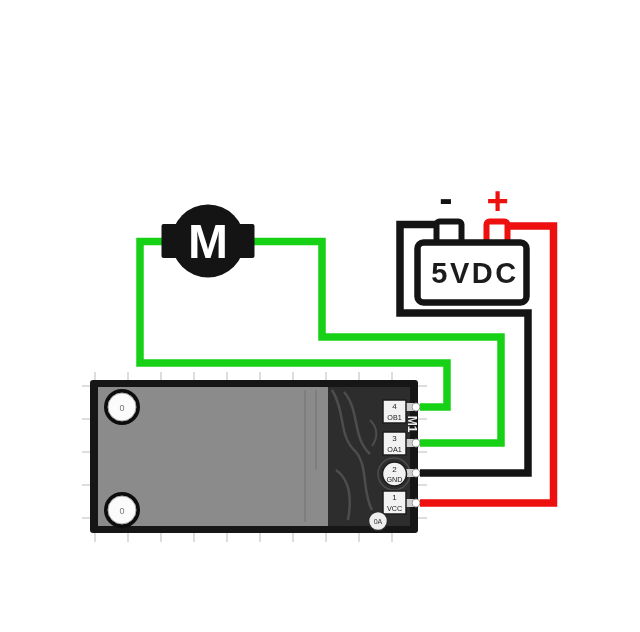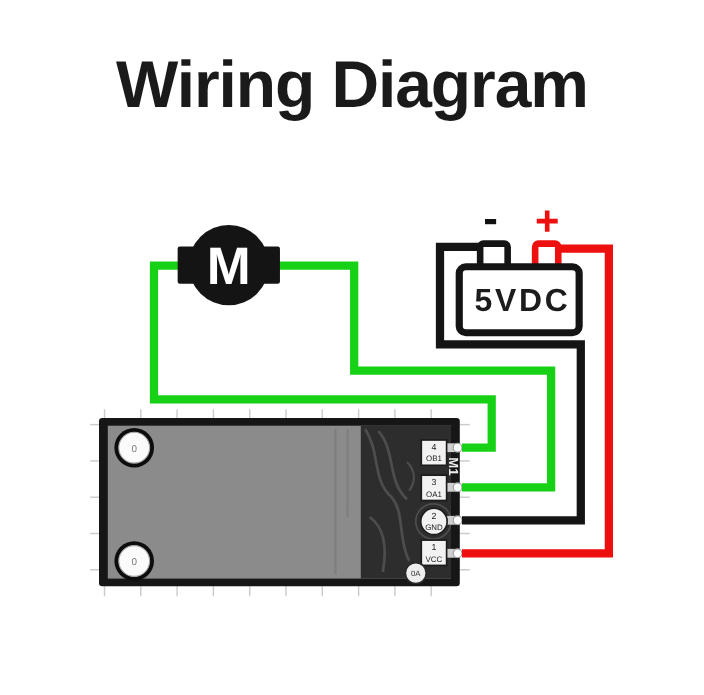--- a/index.html
+++ b/index.html
@@ -23,21 +23,20 @@
   .motor-label{font-size:48px;font-weight:bold;fill:#ffffff;}
   .neg-label{font-size:40px;font-weight:bold;fill:#111;}
   .pos-label{font-size:38px;font-weight:bold;}
   .tick{stroke:#cbcbcb;stroke-width:1.3;}
 </style>
 </head>
 <body>
 
 <div class="canvas">
 
-  <h1 class="page-title">Wiring Diagram</h1>
 
   <svg width="640" height="632" viewBox="0 0 640 632">
 
     <g>
       <line class="tick" x1="95" y1="372" x2="95" y2="391"></line>
         <line class="tick" x1="128" y1="372" x2="128" y2="391"></line>
       <line class="tick" x1="161" y1="372" x2="161" y2="391"></line>
         <line class="tick" x1="194" y1="372" x2="194" y2="391"></line>
       <line class="tick" x1="227" y1="372" x2="227" y2="391"></line>
         <line class="tick" x1="260" y1="372" x2="260" y2="391"></line>

